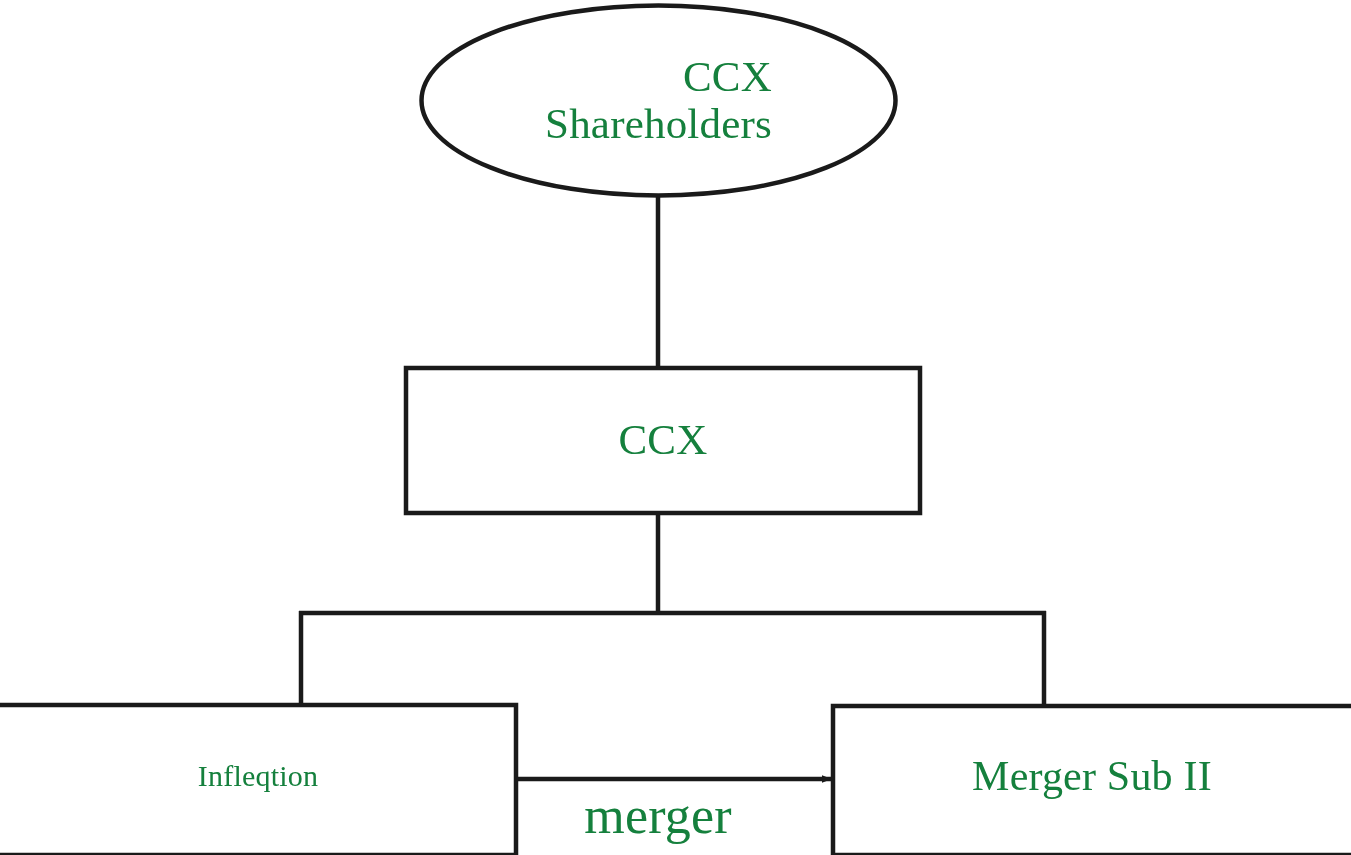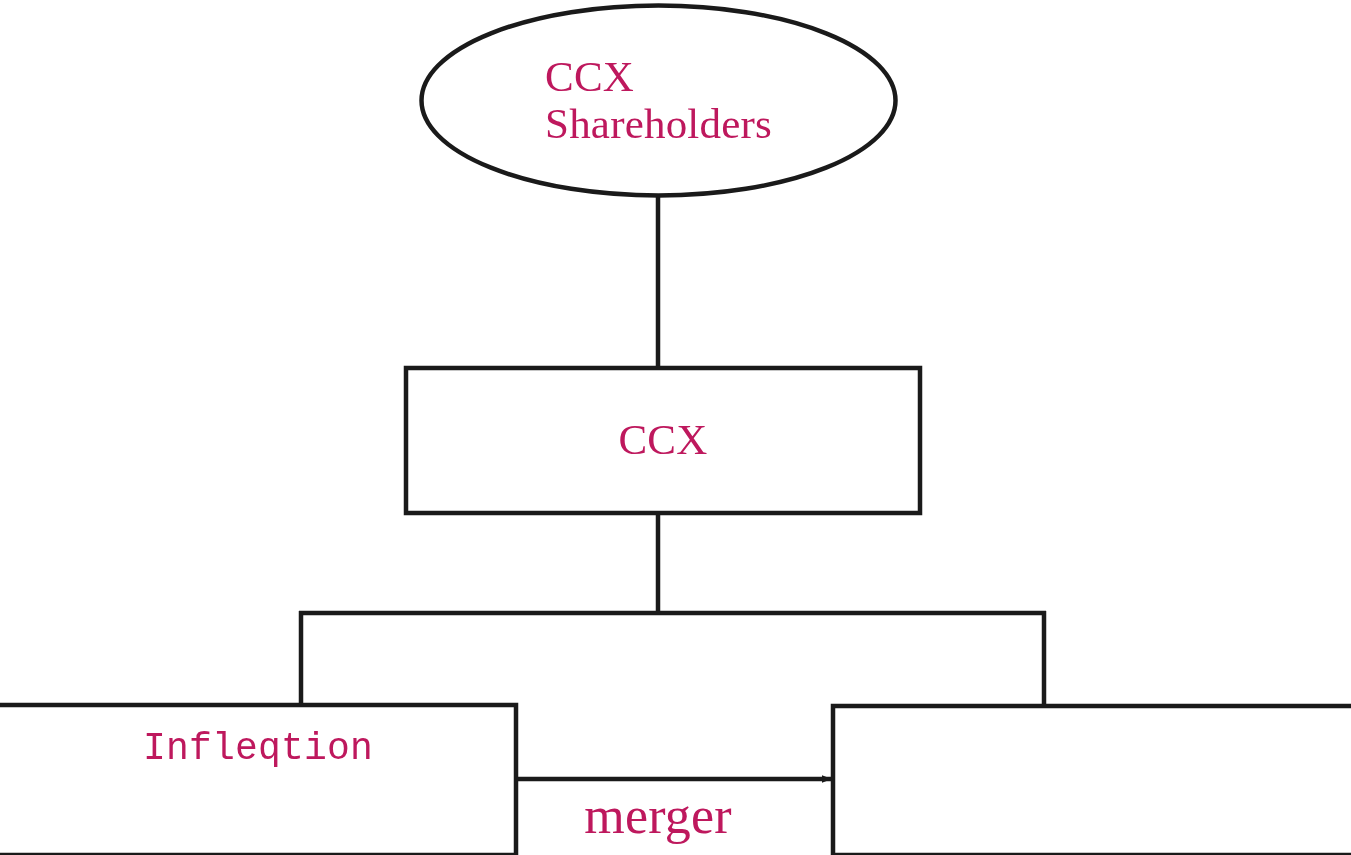--- a/index.html
+++ b/index.html
@@ -25,22 +25,22 @@
     left: 0;
     width: 1351px;
     height: 855px;
     display: block;
   }
   .node-label {
     position: absolute;
     display: flex;
     align-items: center;
     justify-content: center;
-    text-align: left;
-    color: #be185d;
+    text-align: right;
+    color: #15803d;
     line-height: 1.08;
     white-space: pre-line;
     letter-spacing: 0.2px;
     pointer-events: none;
   }
   #label-shareholders {
     left: 420px;
     top: 5px;
     width: 477px;
     height: 191px;
@@ -48,25 +48,24 @@
   }
   #label-ccx {
     left: 406px;
     top: 368px;
     width: 514px;
     height: 145px;
     font-size: 43px;
   }
   #label-infleqtion {
     left: 0px;
-    top: 678px;
+    top: 705px;
     width: 516px;
     height: 142px;
-    font-size: 38px;
-    font-family: Liberation Mono, monospace;
+    font-size: 30px;
   }
   #label-mergersub {
     left: 833px;
     top: 706px;
     width: 518px;
     height: 141px;
     font-size: 42px;
   }
   #label-merger-edge {
     left: 558px;
@@ -110,16 +109,17 @@
     <line x1="518" y1="779" x2="831" y2="779" stroke="#1a1a1a" stroke-width="4.5" marker-end="url(#arrowhead)"></line>
   </svg>
 
   <div class="node-label" id="label-shareholders">CCX
 Shareholders</div>
 
   <div class="node-label" id="label-ccx">CCX</div>
 
   <div class="node-label" id="label-infleqtion">Infleqtion</div>
 
+  <div class="node-label" id="label-mergersub">Merger Sub II</div>
 
   <div class="node-label" id="label-merger-edge">merger</div>
 
 </div>
 
 </body></html>

